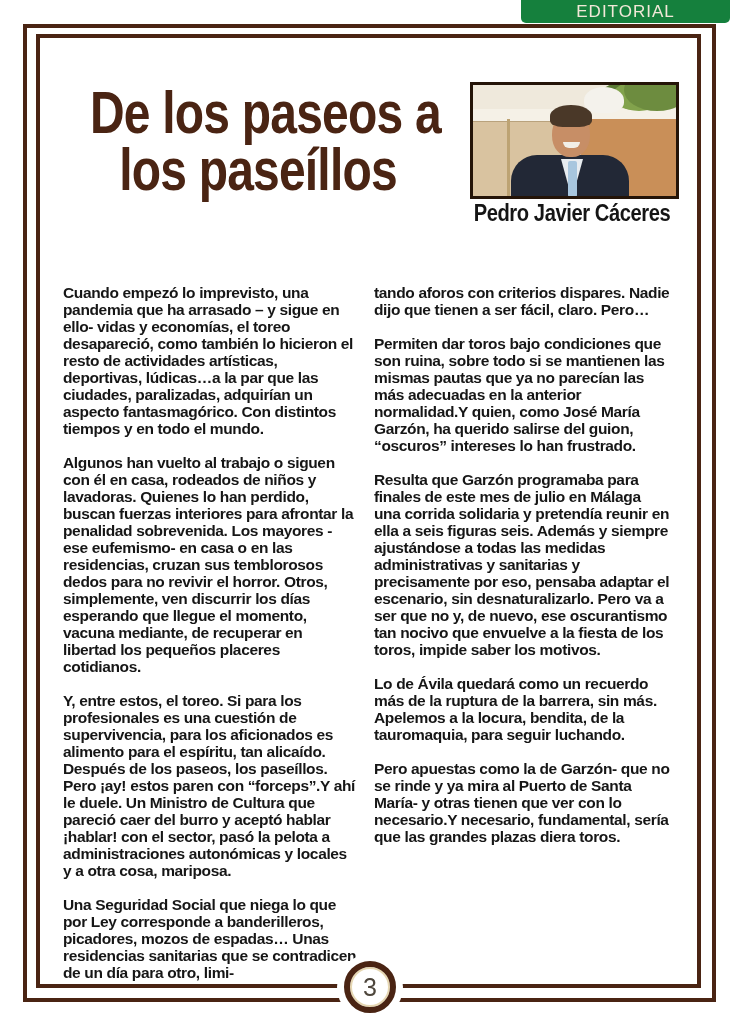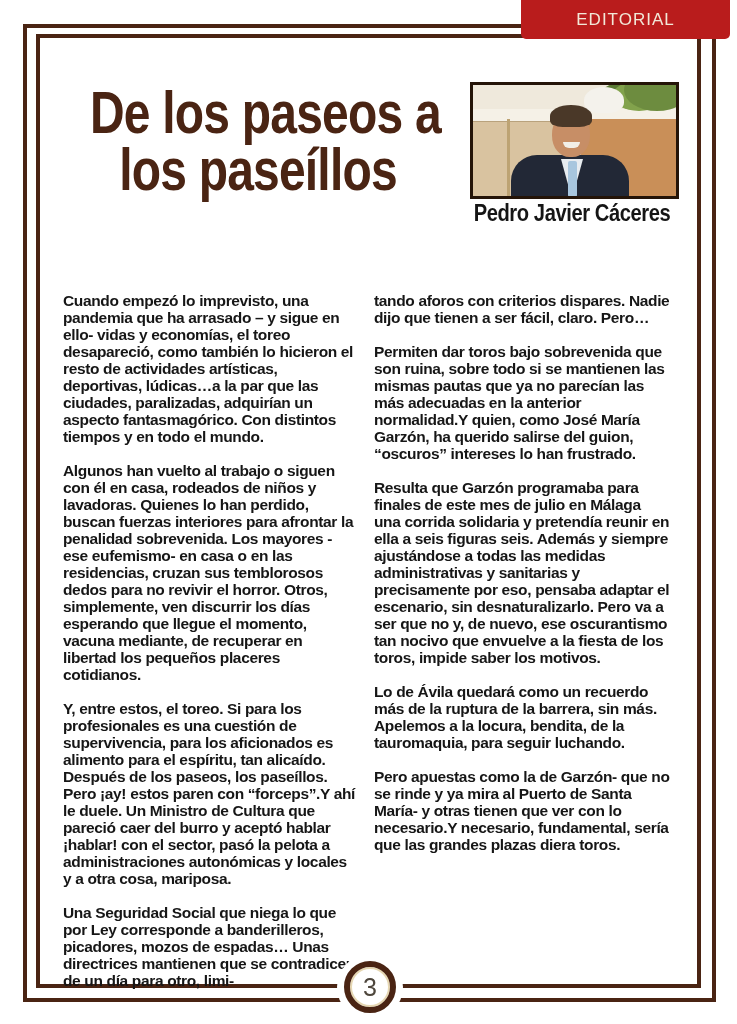--- a/index.html
+++ b/index.html
@@ -14,22 +14,22 @@
   .frame-outer{
     position:absolute;left:23px;top:24px;right:21px;bottom:22px;
     border:4px solid #4a2413;z-index:1;
   }
   .frame-inner{
     position:absolute;left:36px;top:34px;right:36px;bottom:36px;
     border:4px solid #4a2413;z-index:1;
   }
   
   .editorial-tab{
-    position:absolute;left:521px;top:0;width:209px;height:39px;
-    background:#b91c1c;z-index:3;
+    position:absolute;left:521px;top:0;width:209px;height:23px;
+    background:#15803d;z-index:3;
     display:flex;align-items:center;justify-content:center;
     border-radius:0 0 5px 5px;
   }
   .editorial-tab span{
     color:#f2e8d8;font-size:17px;letter-spacing:1px;font-weight:400;
   }
   
   .title{
     position:absolute;left:48px;top:84px;width:420px;
     text-align:center;color:#4a2413;font-weight:bold;
@@ -62,21 +62,21 @@
     transform:scaleX(0.84);transform-origin:50% 0;
     white-space:nowrap;z-index:2;
   }
   
   .columns{
     position:absolute;left:63px;top:280px;width:607px;
     display:flex;gap:15px;z-index:2;
   }
   .col{width:296px;color:#161616;font-weight:bold;
     font-size:15.5px;line-height:17px;letter-spacing:-0.35px;text-align:left;}
-  .col p{margin:12px 0 17px 0;}
+  .col p{margin:4px 0 17px 0;}
   
   .page-badge{
     position:absolute;left:337px;top:954px;width:66px;height:66px;
     background:#ffffff;border-radius:50%;z-index:4;
     display:flex;align-items:center;justify-content:center;
   }
   .page-badge .ring{
     width:40px;height:40px;border:6px solid #4a2413;border-radius:50%;
     box-shadow:inset 0 0 0 2px #e6d7b2;
     display:flex;align-items:center;justify-content:center;
@@ -115,25 +115,25 @@
     <div class="smile"></div>
   </div>
 
   <div class="author">Pedro Javier Cáceres</div>
 
   <div class="columns">
     <div class="col">
       <p>Cuando empezó lo imprevisto, una pandemia que ha arrasado – y sigue en ello- vidas y economías, el toreo desapareció, como también lo hicieron el resto de actividades artísticas, deportivas, lúdicas…a la par que las ciudades, paralizadas,  adquirían un aspecto fantasmagórico. Con distintos tiempos y en todo el mundo.</p>
       <p>Algunos han vuelto al trabajo o siguen con él en casa, rodeados de niños y lavadoras. Quienes lo han perdido, buscan fuerzas interiores para afrontar la penalidad sobrevenida. Los mayores - ese eufemismo- en casa o en las residencias, cruzan sus temblorosos dedos para no revivir el horror. Otros, simplemente, ven discurrir los días esperando que llegue el momento, vacuna mediante,  de recuperar en libertad los pequeños placeres cotidianos.</p>
       <p>Y, entre estos, el toreo. Si para los profesionales es una cuestión de supervivencia, para los aficionados es alimento para el espíritu, tan alicaído. Después de los paseos, los paseíllos. Pero ¡ay! estos paren con “forceps”.Y ahí le duele. Un Ministro de Cultura que pareció caer del burro y aceptó hablar ¡hablar! con el sector, pasó la pelota a administraciones autonómicas y locales y a otra cosa, mariposa.</p>
-      <p>Una Seguridad Social que niega lo que por Ley corresponde a banderilleros, picadores, mozos de espadas… Unas directrices mantienen que se contradicen de un día para otro, limi-</p>
+      <p>Una Seguridad Social que niega lo que por Ley corresponde a banderilleros, picadores, mozos de espadas… Unas residencias sanitarias que se contradicen de un día para otro, limi-</p>
     </div>
     <div class="col">
       <p>tando aforos con criterios dispares. Nadie dijo que tienen a ser fácil, claro. Pero…</p>
-      <p>Permiten dar toros bajo sobrevenida que son ruina, sobre todo si se mantienen las mismas pautas que ya no parecían las más adecuadas en la anterior normalidad.Y quien, como José María Garzón, ha querido salirse del guion, “oscuros” intereses lo han frustrado.</p>
+      <p>Permiten dar toros bajo condiciones que son ruina, sobre todo si se mantienen las mismas pautas que ya no parecían las más adecuadas en la anterior normalidad.Y quien, como José María Garzón, ha querido salirse del guion, “oscuros” intereses lo han frustrado.</p>
       <p>Resulta que Garzón programaba para finales de este mes de julio en Málaga una corrida solidaria y pretendía reunir en ella a seis figuras seis. Además y siempre ajustándose a todas las medidas administrativas y sanitarias y precisamente por eso, pensaba adaptar el escenario, sin desnaturalizarlo. Pero va a ser que no y, de nuevo, ese oscurantismo tan nocivo que envuelve a la fiesta de los toros, impide saber los motivos.</p>
       <p>Lo de Ávila quedará como un recuerdo más de la ruptura de la barrera, sin más. Apelemos a la locura, bendita, de la tauromaquia,  para seguir luchando.</p>
       <p>Pero apuestas como la de Garzón- que no se rinde y ya mira al Puerto de Santa María- y  otras tienen que ver con lo necesario.Y necesario, fundamental, sería que las grandes plazas diera toros.</p>
     </div>
   </div>
 
   <div class="page-badge">
     <div class="ring">
       <span class="num">3</span>
     </div>

